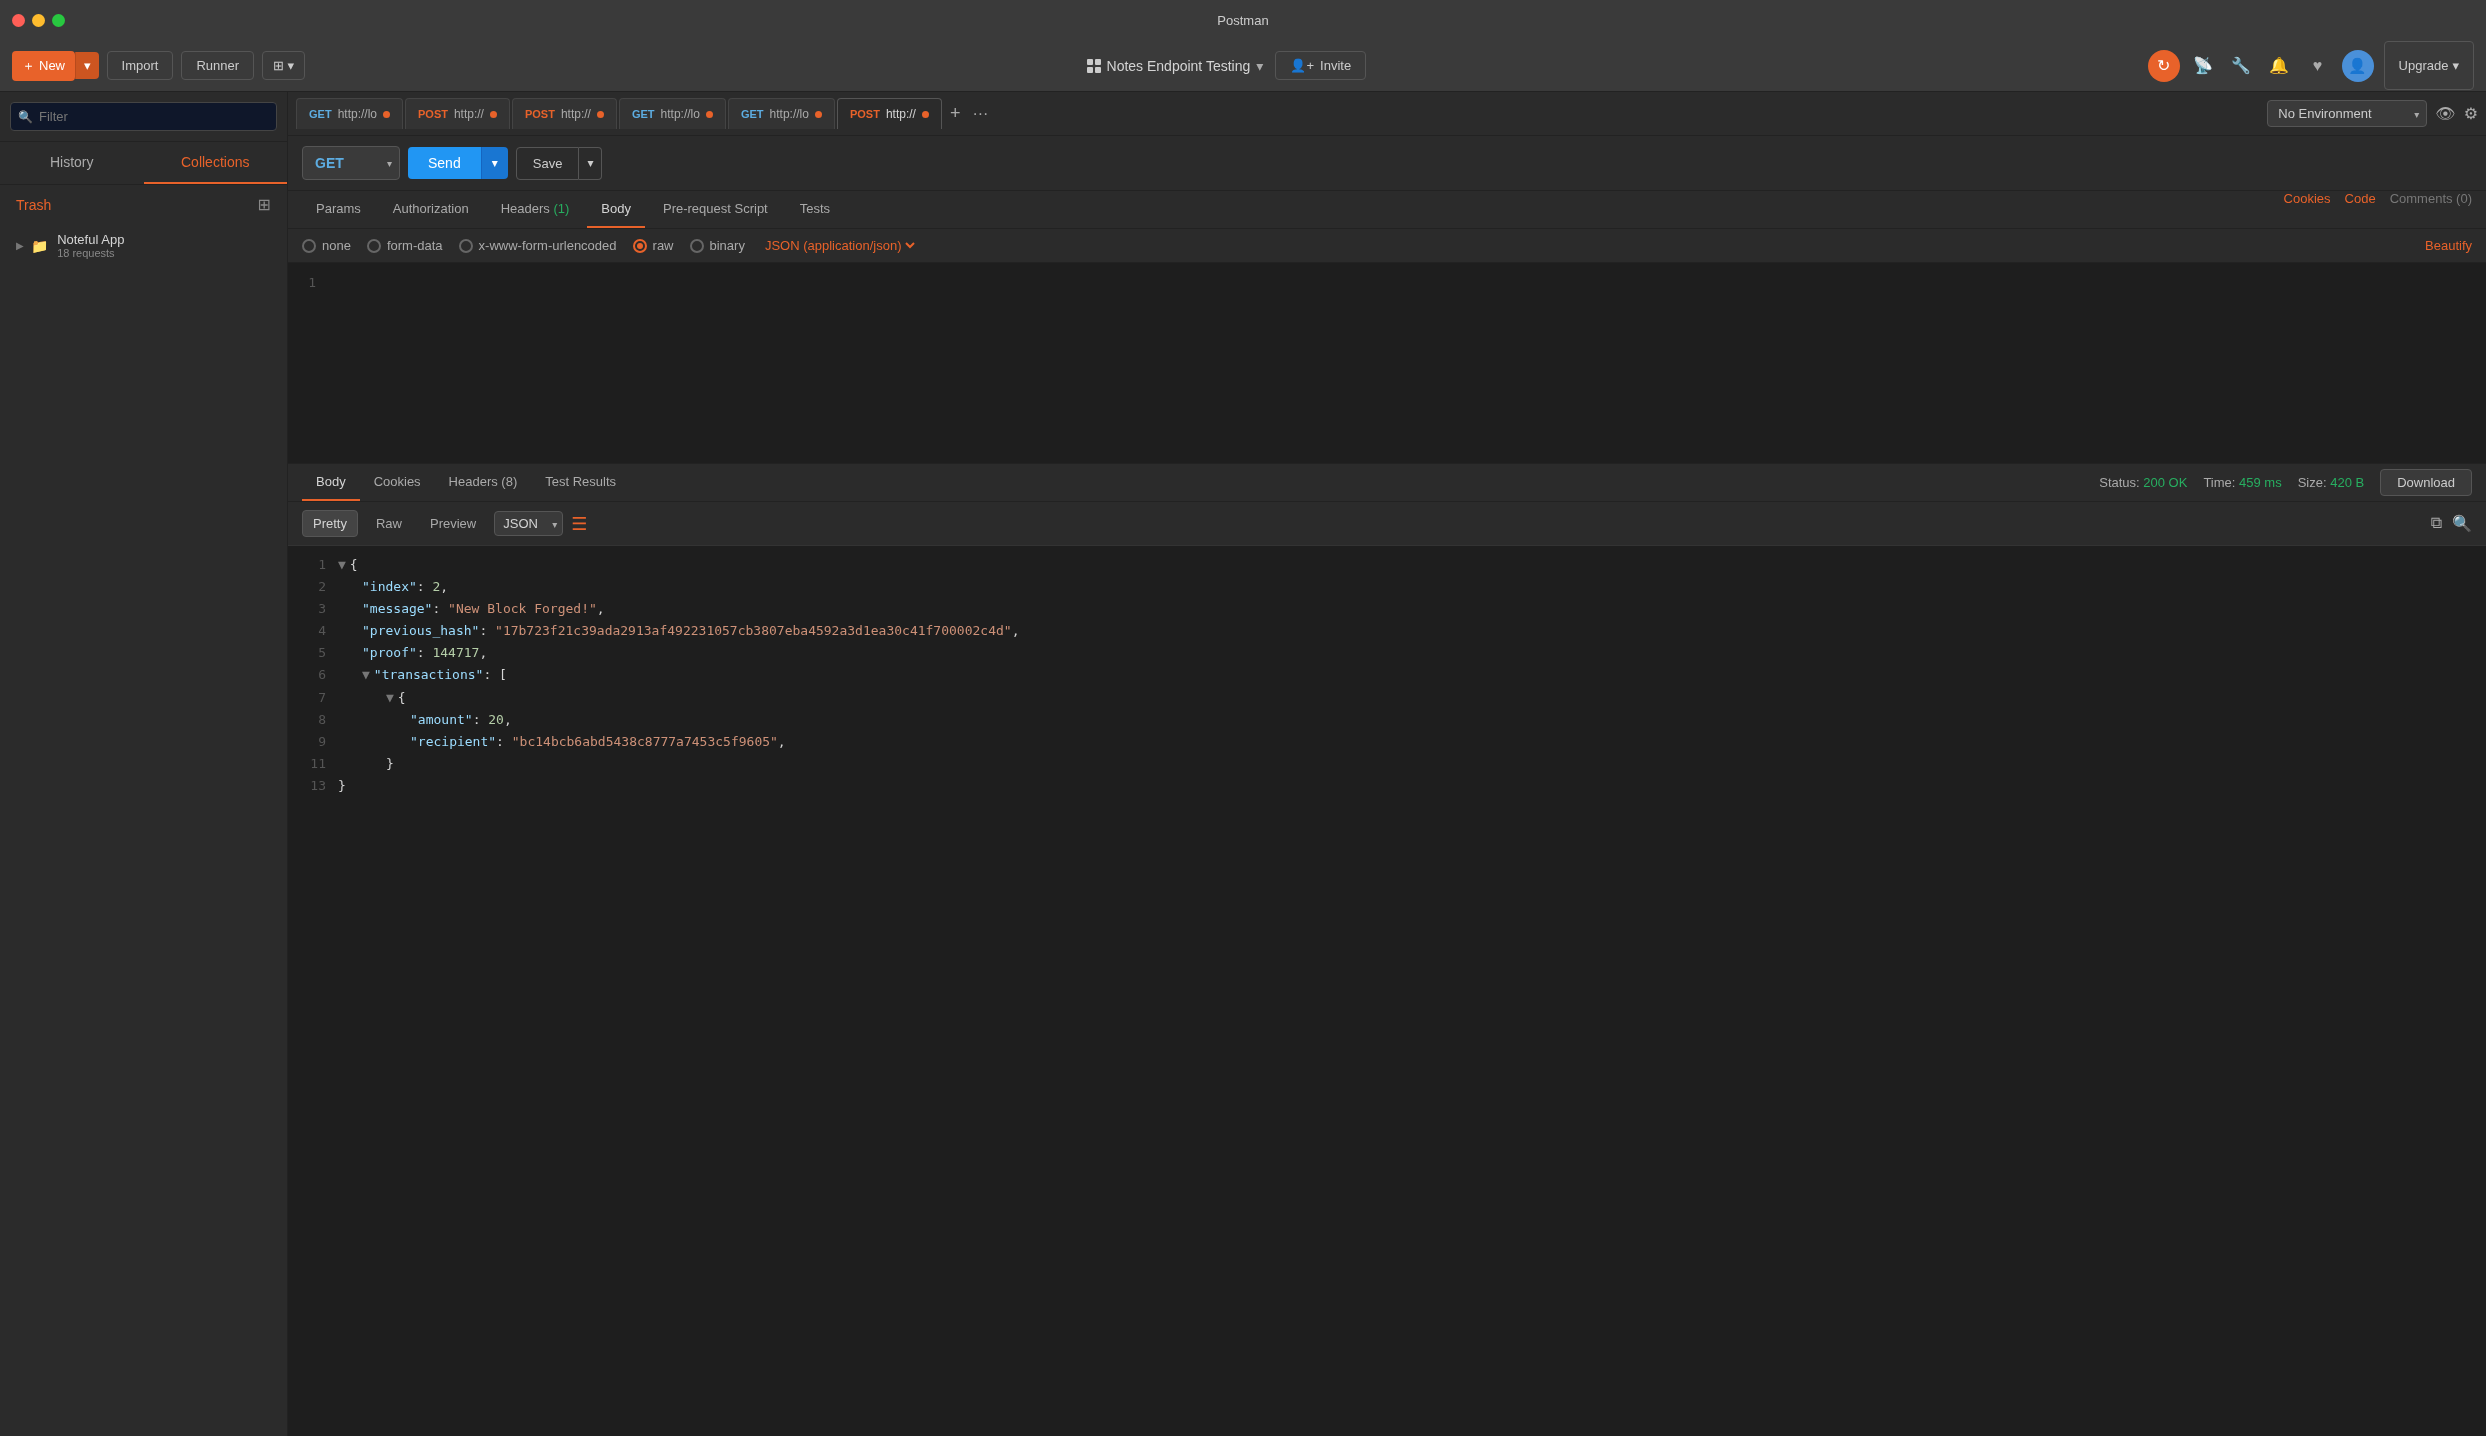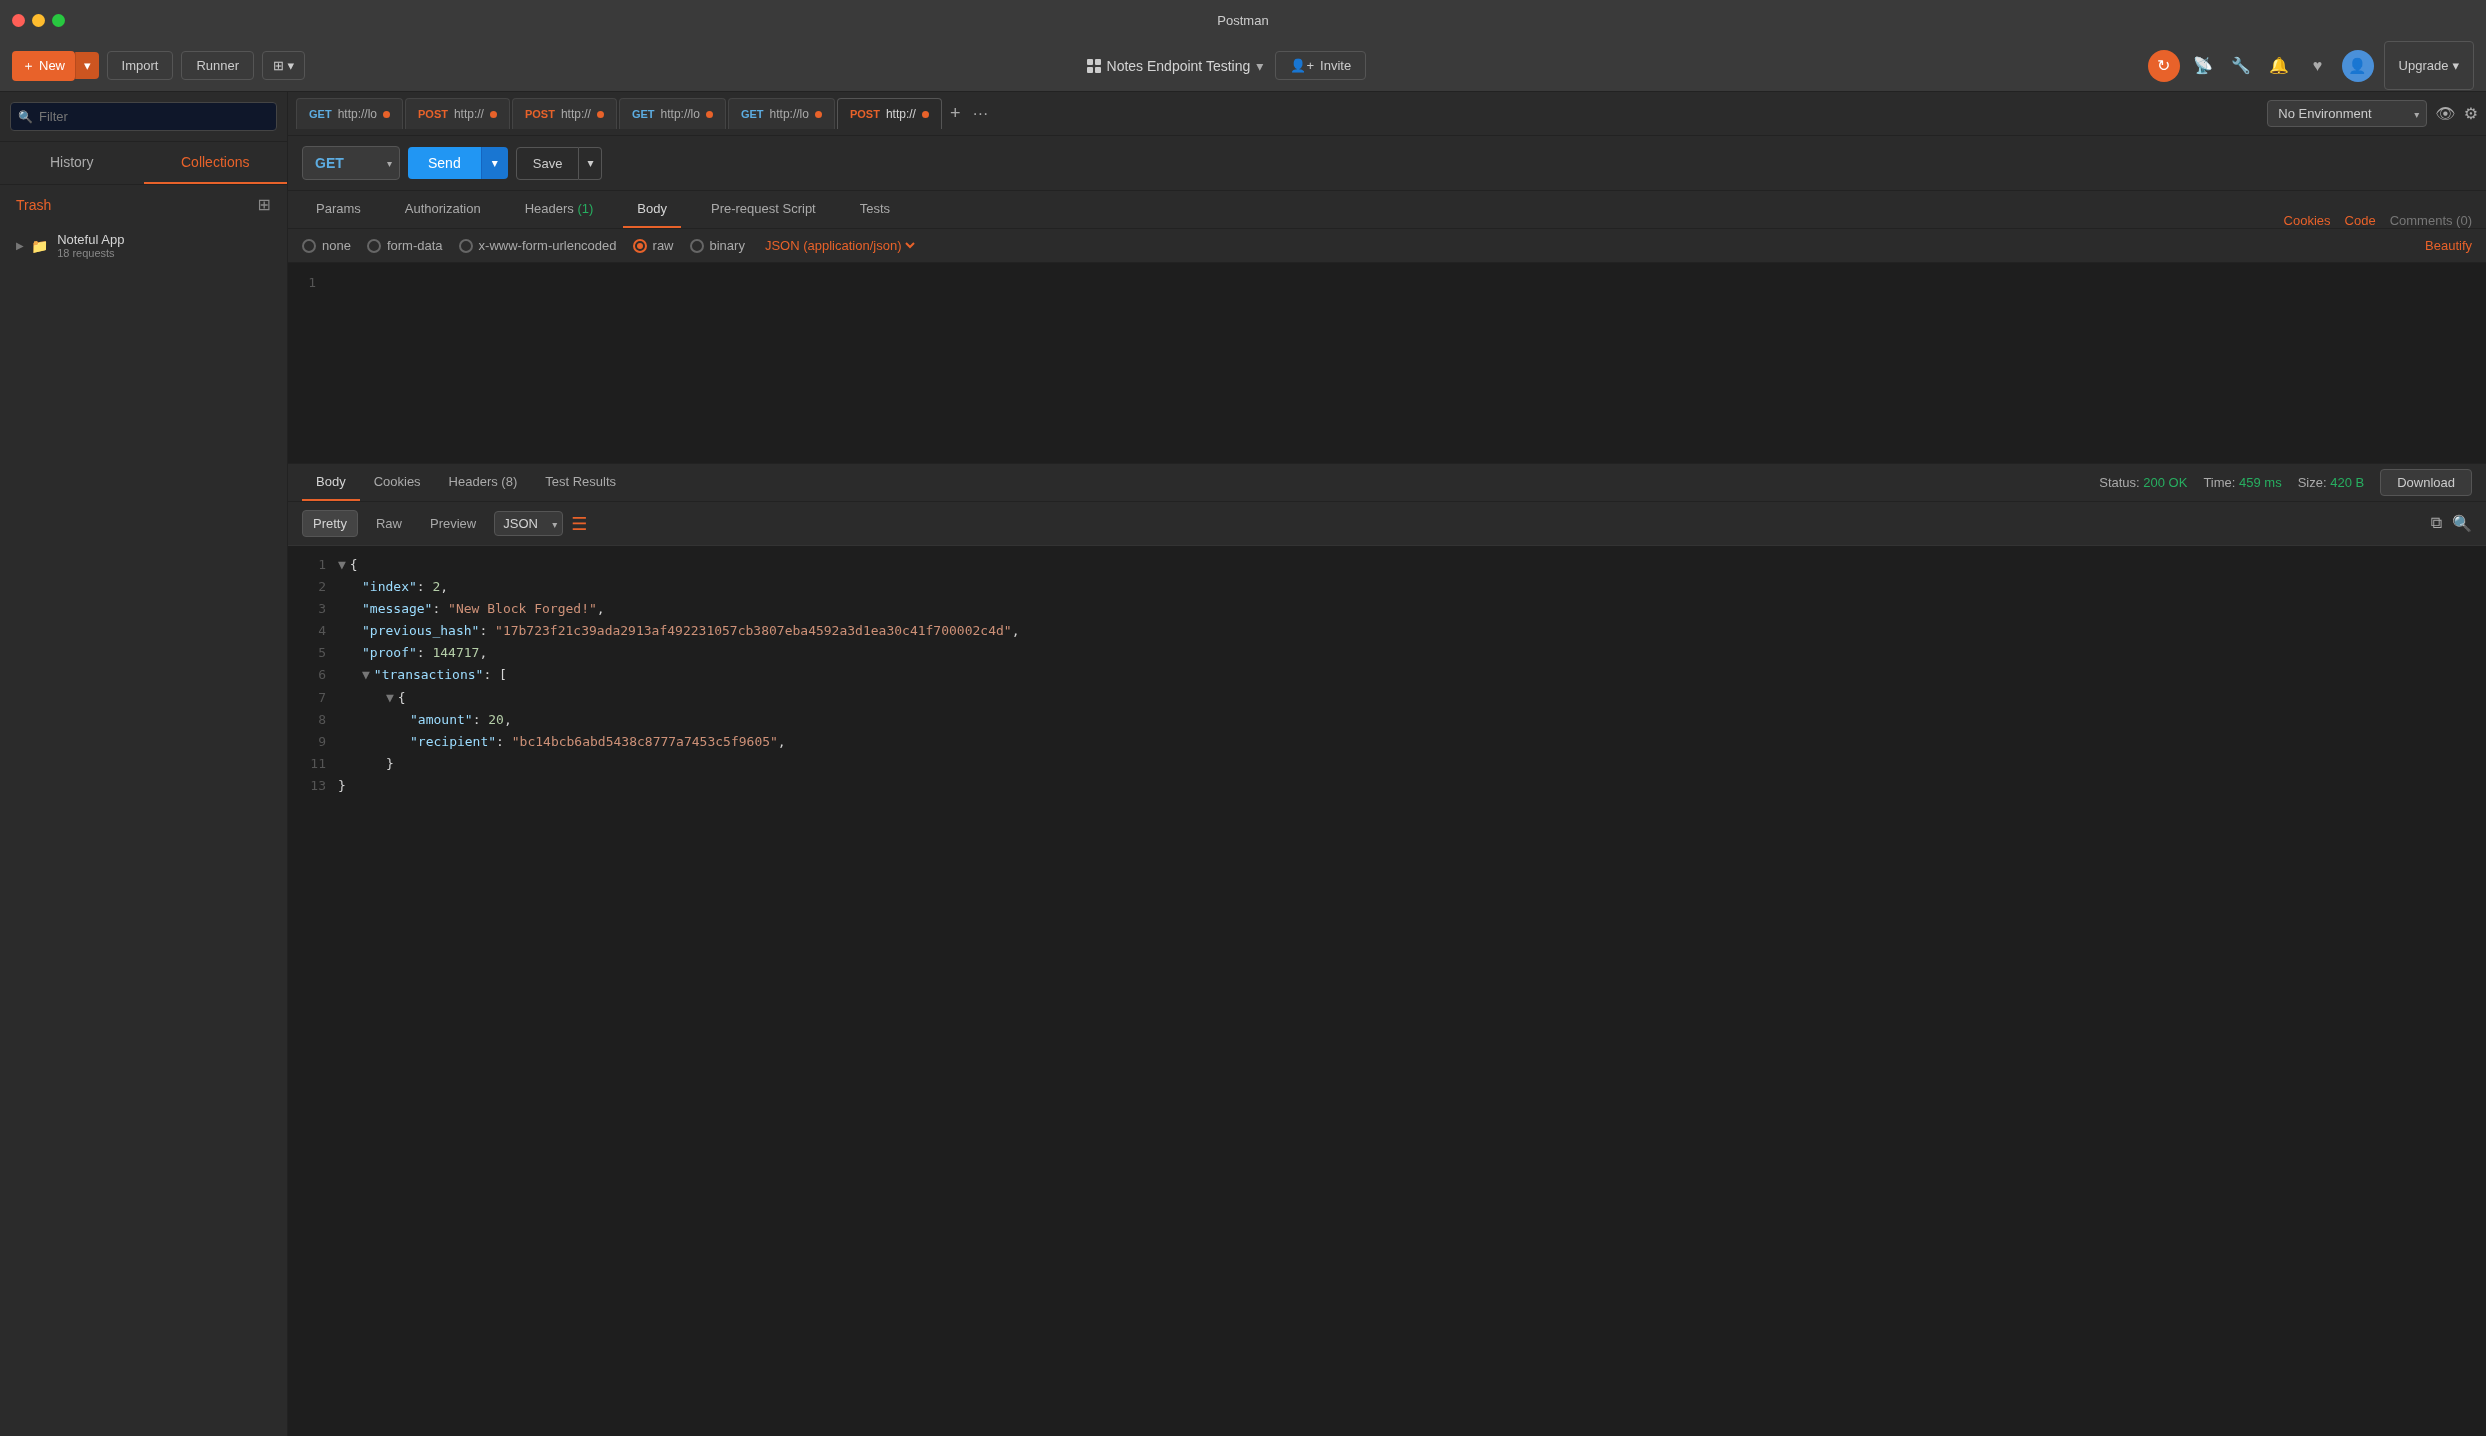--- a/index.html
+++ b/index.html
@@ -74,21 +74,21 @@
     .method-select { background: #3a3a3a; border: 1px solid #555; border-radius: 4px; color: #5dade2; padding: 8px 28px 8px 12px; font-size: 14px; font-weight: bold; cursor: pointer; appearance: none; min-width: 90px; }
     .method-wrap { position: relative; }
     .method-chevron { position: absolute; right: 8px; top: 50%; transform: translateY(-50%); color: #aaa; pointer-events: none; font-size: 10px; }
     .url-input { flex: 1; background: #3a3a3a; border: 1px solid #555; border-radius: 4px; color: #d4d4d4; padding: 8px 14px; font-size: 14px; }
     .btn-send { background: #2196f3; color: white; border: none; border-radius: 4px 0 0 4px; padding: 8px 20px; font-size: 14px; cursor: pointer; }
     .btn-send-arrow { background: #1976d2; color: white; border: none; border-radius: 0 4px 4px 0; padding: 8px 10px; cursor: pointer; border-left: 1px solid #1565c0; font-size: 12px; }
     .btn-save { background: transparent; color: #ccc; border: 1px solid #555; border-radius: 4px 0 0 4px; padding: 8px 16px; cursor: pointer; font-size: 13px; }
     .btn-save-arrow { background: transparent; color: #ccc; border: 1px solid #555; border-left: none; border-radius: 0 4px 4px 0; padding: 8px 8px; cursor: pointer; font-size: 12px; }
 
     
-    .req-tabs { display: flex; align-items: flex-end; padding: 0 14px; background: #2b2b2b; border-bottom: 1px solid #222; gap: 16px; }
+    .req-tabs { display: flex; align-items: flex-start; padding: 0 14px; background: #2b2b2b; border-bottom: 1px solid #222; gap: 4px; }
     .req-tab { padding: 10px 14px; cursor: pointer; color: #aaa; font-size: 13px; border-bottom: 2px solid transparent; }
     .req-tab.active { color: #d4d4d4; border-bottom: 2px solid #e8622a; }
     .req-tab-right { margin-left: auto; display: flex; gap: 14px; }
     .req-tab-link { color: #e8622a; font-size: 13px; cursor: pointer; }
     .req-tab-link.gray { color: #777; }
 
     
     .body-options { display: flex; align-items: center; padding: 8px 14px; gap: 16px; background: #2b2b2b; border-bottom: 1px solid #222; }
     .radio-option { display: flex; align-items: center; gap: 6px; color: #aaa; font-size: 13px; cursor: pointer; }
     .radio-dot { width: 14px; height: 14px; border-radius: 50%; border: 2px solid #666; display: flex; align-items: center; justify-content: center; flex-shrink: 0; }

